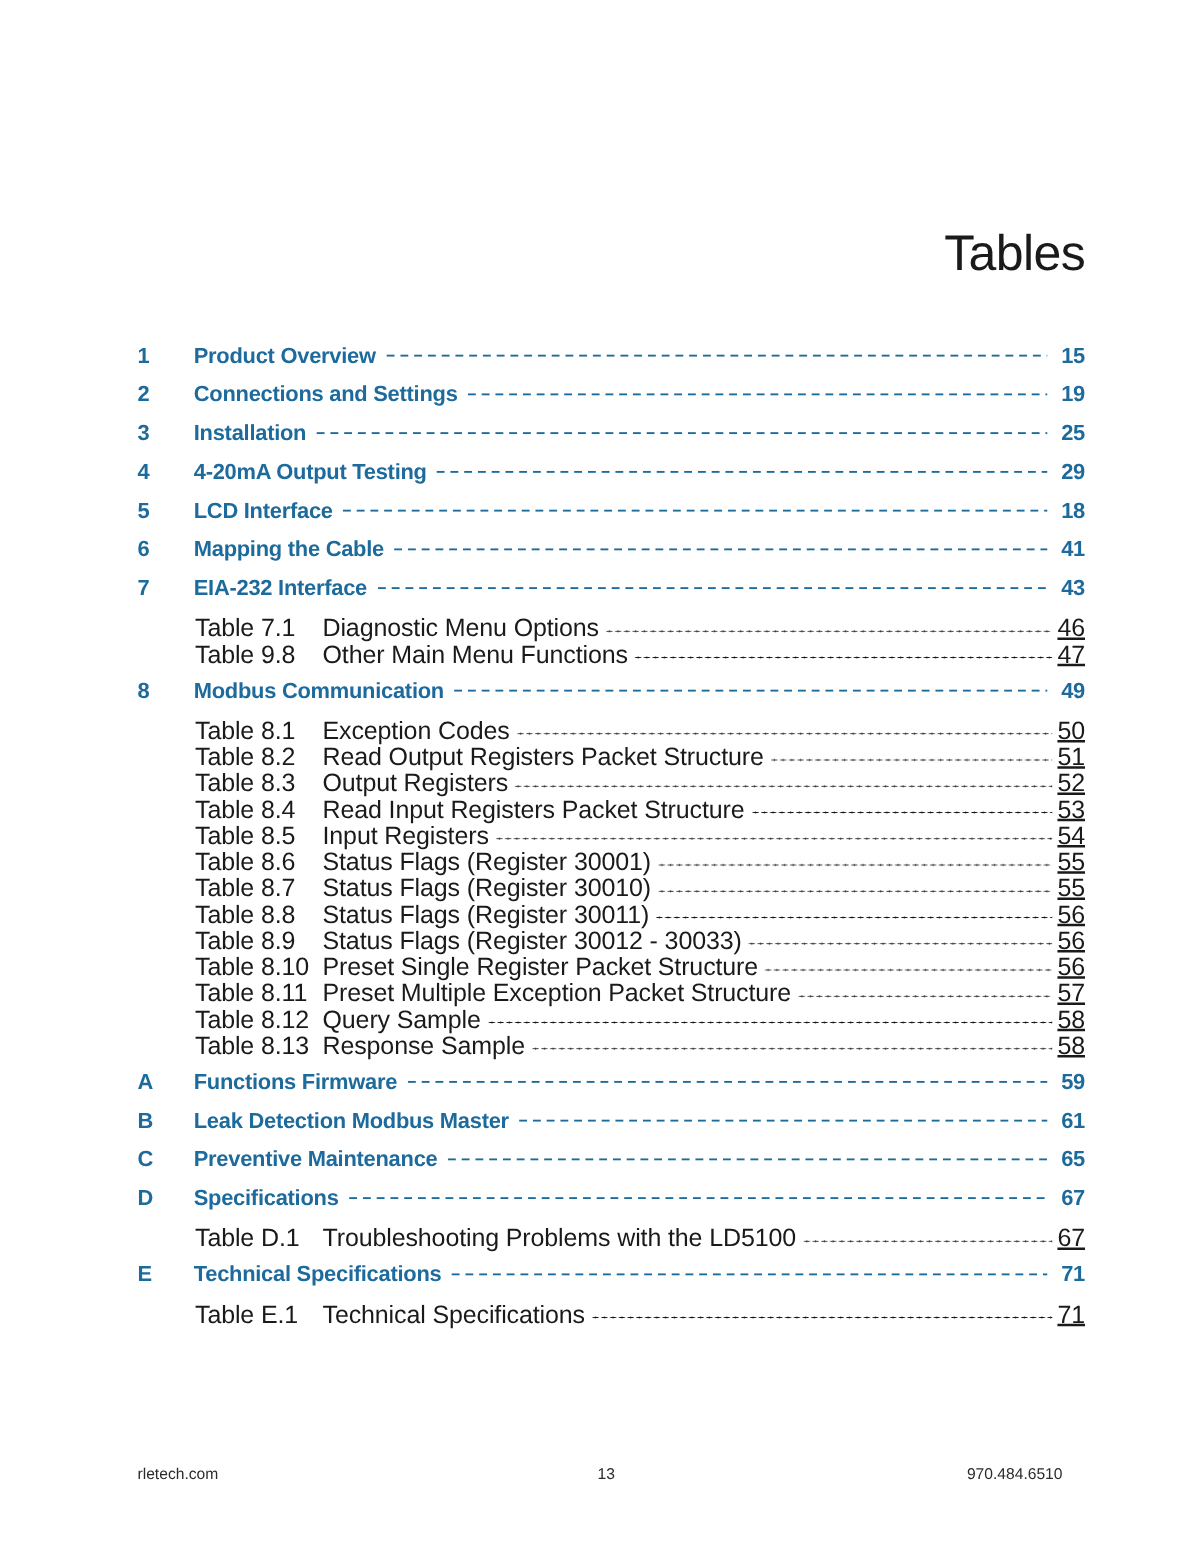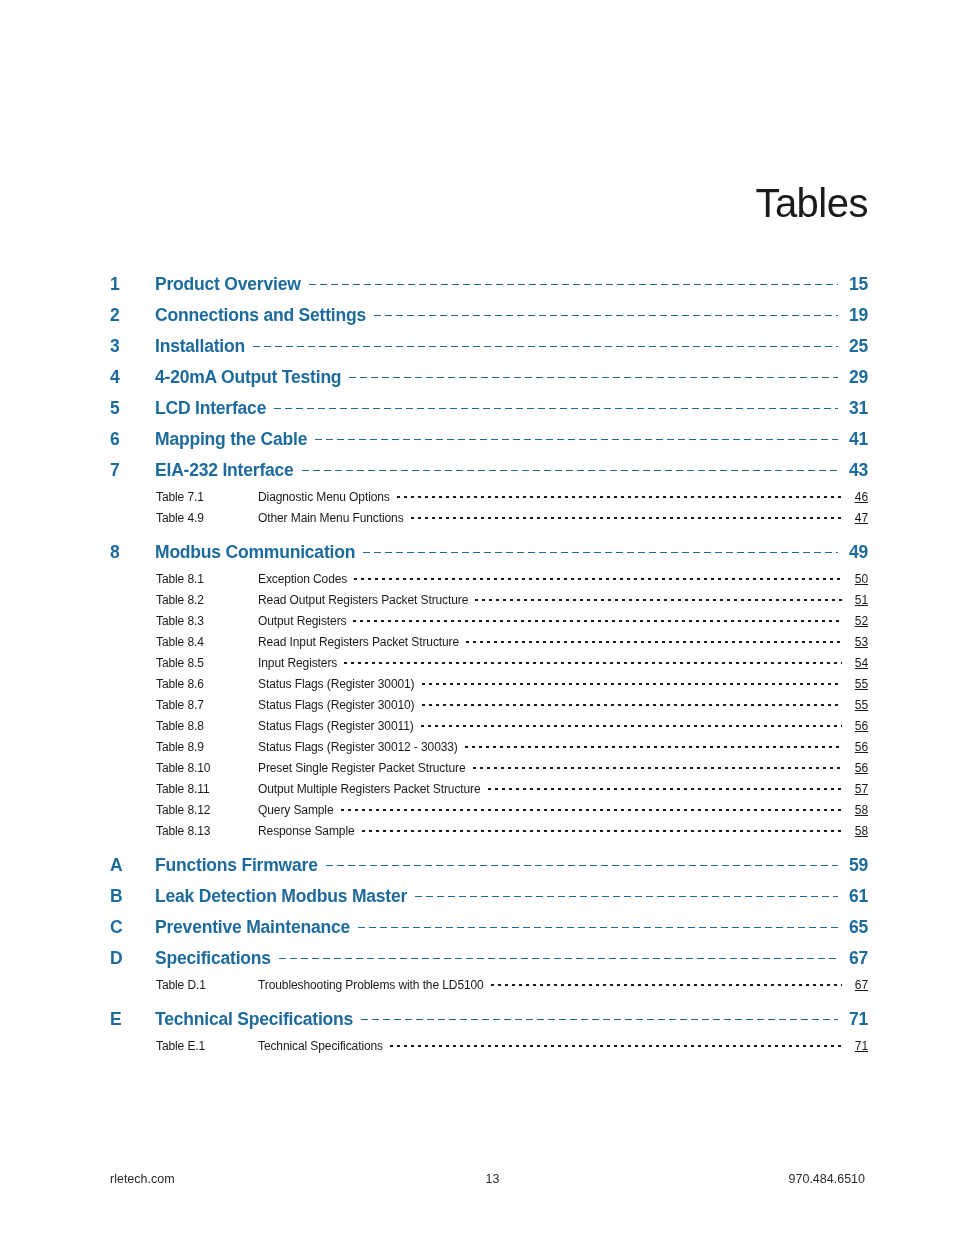--- a/index.html
+++ b/index.html
@@ -88,21 +88,21 @@
     text-align: right;
   }
 
   
   .entry-table {
     display: flex;
     align-items: baseline;
     height: 21px;
     color: #1a1a1a;
     font-weight: 400;
-    font-size: 12px;
+    font-size: 20px;
     letter-spacing: -0.1px;
   }
   .entry-table .tnum {
     width: 102px;
     flex: 0 0 102px;
     padding-left: 46px;
     box-sizing: content-box;
     white-space: nowrap;
   }
   .entry-table .label {
@@ -137,21 +137,21 @@
 
   
   .entry-chapter.after-tables {
     margin-top: 9px;
   }
 
   
   .footer {
     position: absolute;
     left: 110px;
-    right: 87px;
+    right: 102px;
     top: 1172px;
     display: flex;
     align-items: center;
     font-size: 12.5px;
     color: #2b2b2b;
     font-weight: 400;
   }
   .footer .f-left  { flex: 1 1 0; text-align: left; }
   .footer .f-mid   { flex: 0 0 auto; text-align: center; margin-left: 28px; }
   .footer .f-right { flex: 1 1 0; text-align: right; margin-left: 18px; }
@@ -185,42 +185,42 @@
       <div class="entry-chapter">
         <span class="num">4</span>
         <span class="label">4-20mA Output Testing</span>
         <span class="leader"></span>
         <span class="pg">29</span>
       </div>
       <div class="entry-chapter">
         <span class="num">5</span>
         <span class="label">LCD Interface</span>
         <span class="leader"></span>
-        <span class="pg">31</span>
+        <span class="pg">18</span>
       </div>
       <div class="entry-chapter">
         <span class="num">6</span>
         <span class="label">Mapping the Cable</span>
         <span class="leader"></span>
         <span class="pg">41</span>
       </div>
       <div class="entry-chapter">
         <span class="num">7</span>
         <span class="label">EIA-232 Interface</span>
         <span class="leader"></span>
         <span class="pg">43</span>
       </div>
       <div class="entry-table">
         <span class="tnum">Table 7.1</span>
         <span class="label">Diagnostic Menu Options</span>
         <span class="leader"></span>
         <span class="pg">46</span>
       </div>
       <div class="entry-table">
-        <span class="tnum">Table 4.9</span>
+        <span class="tnum">Table 9.8</span>
         <span class="label">Other Main Menu Functions</span>
         <span class="leader"></span>
         <span class="pg">47</span>
       </div>
       <div class="entry-chapter after-tables">
         <span class="num">8</span>
         <span class="label">Modbus Communication</span>
         <span class="leader"></span>
         <span class="pg">49</span>
       </div>
@@ -279,21 +279,21 @@
         <span class="pg">56</span>
       </div>
       <div class="entry-table">
         <span class="tnum">Table 8.10</span>
         <span class="label">Preset Single Register Packet Structure</span>
         <span class="leader"></span>
         <span class="pg">56</span>
       </div>
       <div class="entry-table">
         <span class="tnum">Table 8.11</span>
-        <span class="label">Output Multiple Registers Packet Structure</span>
+        <span class="label">Preset Multiple Exception Packet Structure</span>
         <span class="leader"></span>
         <span class="pg">57</span>
       </div>
       <div class="entry-table">
         <span class="tnum">Table 8.12</span>
         <span class="label">Query Sample</span>
         <span class="leader"></span>
         <span class="pg">58</span>
       </div>
       <div class="entry-table">

